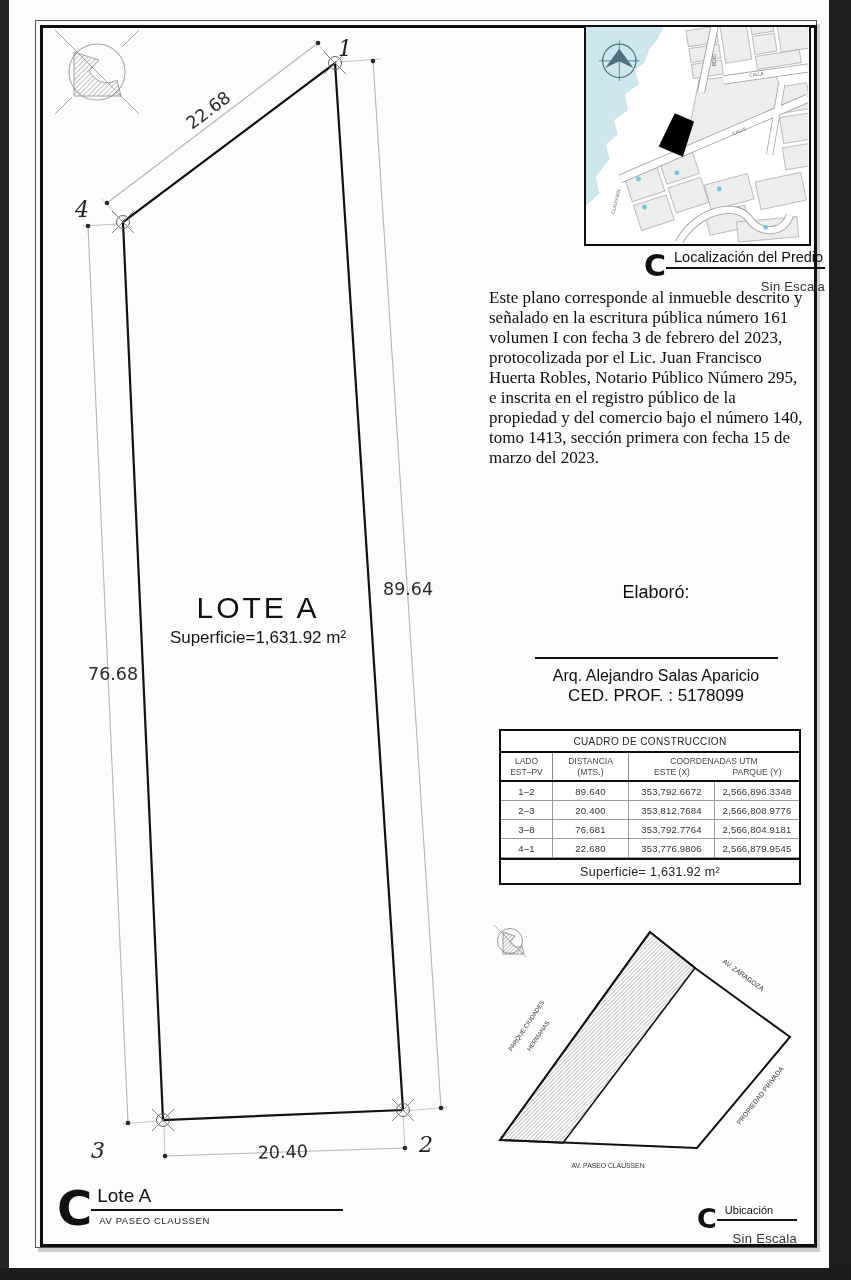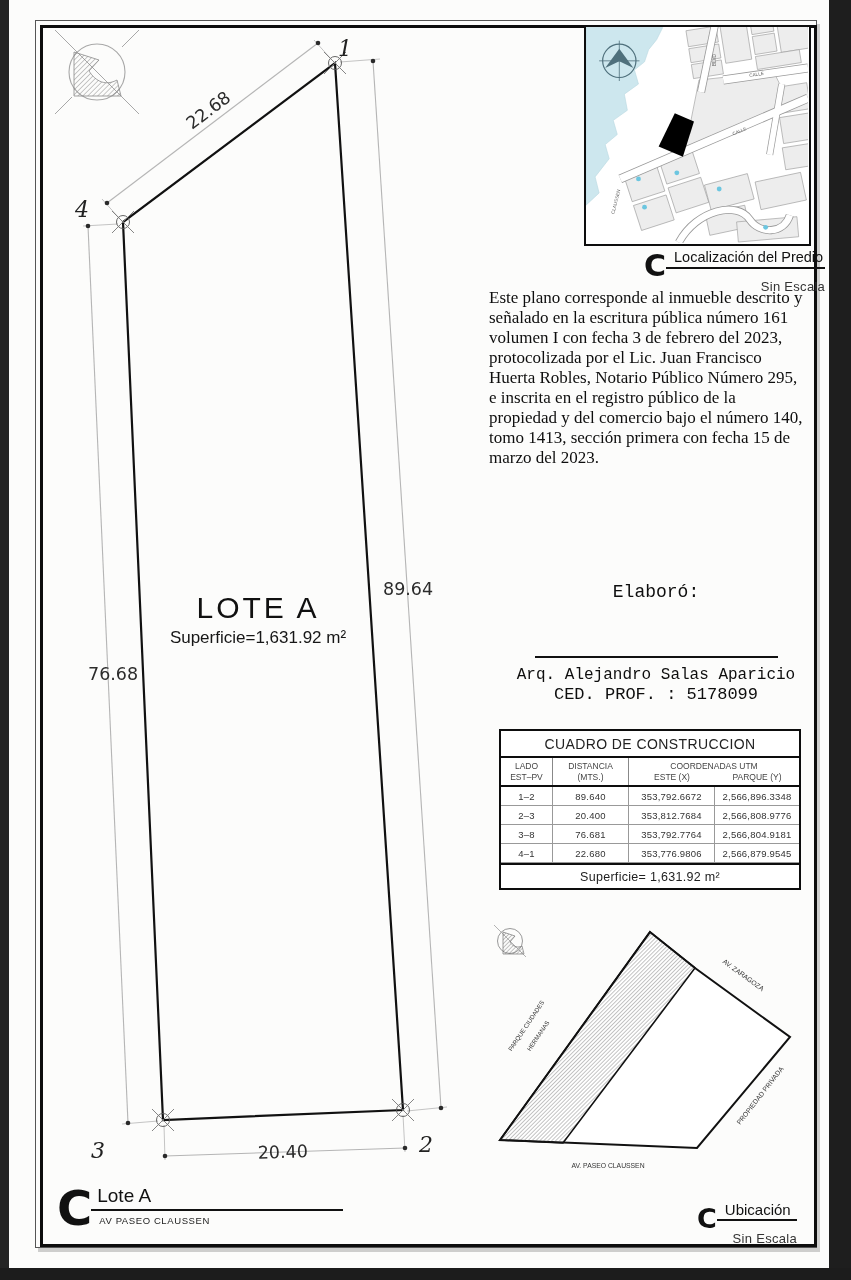--- a/index.html
+++ b/index.html
@@ -18,34 +18,34 @@
   
   .sec-label{position:absolute;display:flex;align-items:flex-start;}
   .c-glyph{font-family:"DejaVu Sans",sans-serif;font-weight:900;font-size:30px;line-height:24px;
            letter-spacing:-2px;margin-right:2px;margin-top:5px;}
   .sec-text{flex:1;}
   .sec-title{font-size:14.5px;line-height:17px;border-bottom:2px solid #111;padding:0 2px 1px 8px;white-space:nowrap;}
   .sec-scale{font-size:13px;color:#333;text-align:right;padding-top:10px;letter-spacing:.3px;}
   .loc-label{left:644px;top:249px;width:160px;}
   .ub-label{left:697px;top:1202px;width:100px;}
   .ub-label .c-glyph{font-size:27px;line-height:22px;margin-top:6px;}
-  .ub-label .sec-title{font-size:15px;line-height:16px;}
+  .ub-label .sec-title{font-size:11px;line-height:16px;}
   
   .legal{position:absolute;left:489px;top:288px;width:316px;font-family:"Liberation Serif",serif;
          font-size:17px;line-height:20px;color:#0e0e0e;text-align:left;}
   
   .elaboro{position:absolute;left:489px;top:582px;width:334px;text-align:center;
-           font-family:Liberation Mono, monospace;color:#0e0e0e;}
+           font-family:Liberation Sans, sans-serif;color:#0e0e0e;}
   .el-label{font-size:18px;}
   .el-line{width:243px;margin:54px auto 0;border-top:2.3px solid #111;}
   .el-name{font-size:16px;margin-top:8px;}
   .el-ced{font-size:17px;margin-top:1px;}
   
   .ctable{position:absolute;left:499px;top:729px;width:298px;border:2.5px solid #0d0d0d;background:#fff;color:#222;}
-  .ct-title{text-align:center;font-size:14px;letter-spacing:.4px;padding:5px 0 4px;border-bottom:2.5px solid #0d0d0d;}
+  .ct-title{text-align:center;font-size:10px;letter-spacing:.4px;padding:5px 0 4px;border-bottom:2.5px solid #0d0d0d;}
   .ct-head{display:grid;grid-template-columns:52px 76px 1fr;border-bottom:2px solid #0d0d0d;
            font-size:8.5px;color:#444;text-align:center;}
   .ct-head .hcell{padding:3px 0 2px;line-height:11px;}
   .ct-head .hb{border-right:1px solid #888;}
   .ct-sub{display:grid;grid-template-columns:86px 1fr;line-height:11px;}
   .ct-row{display:grid;grid-template-columns:52px 76px 86px 1fr;font-size:9.5px;color:#333;
           text-align:center;border-bottom:1px solid #999;letter-spacing:.2px;}
   .ct-row:last-of-type{border-bottom:none;}
   .ct-row > div{padding:4px 0 3px;border-right:1px solid #999;}
   .ct-row > div:last-child{border-right:none;}

